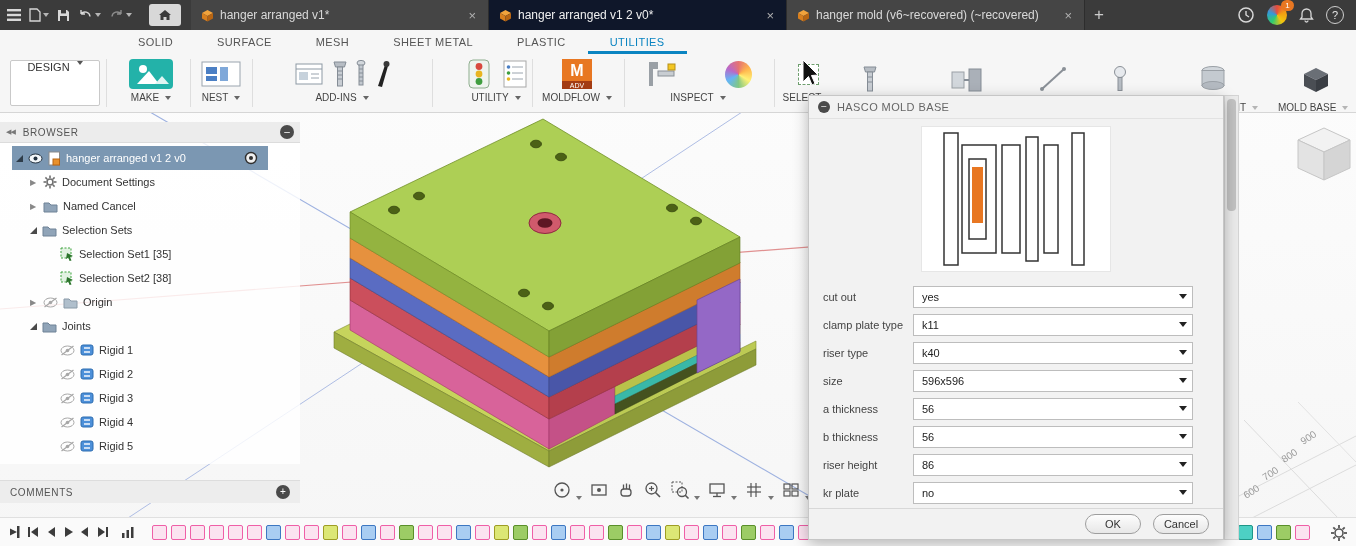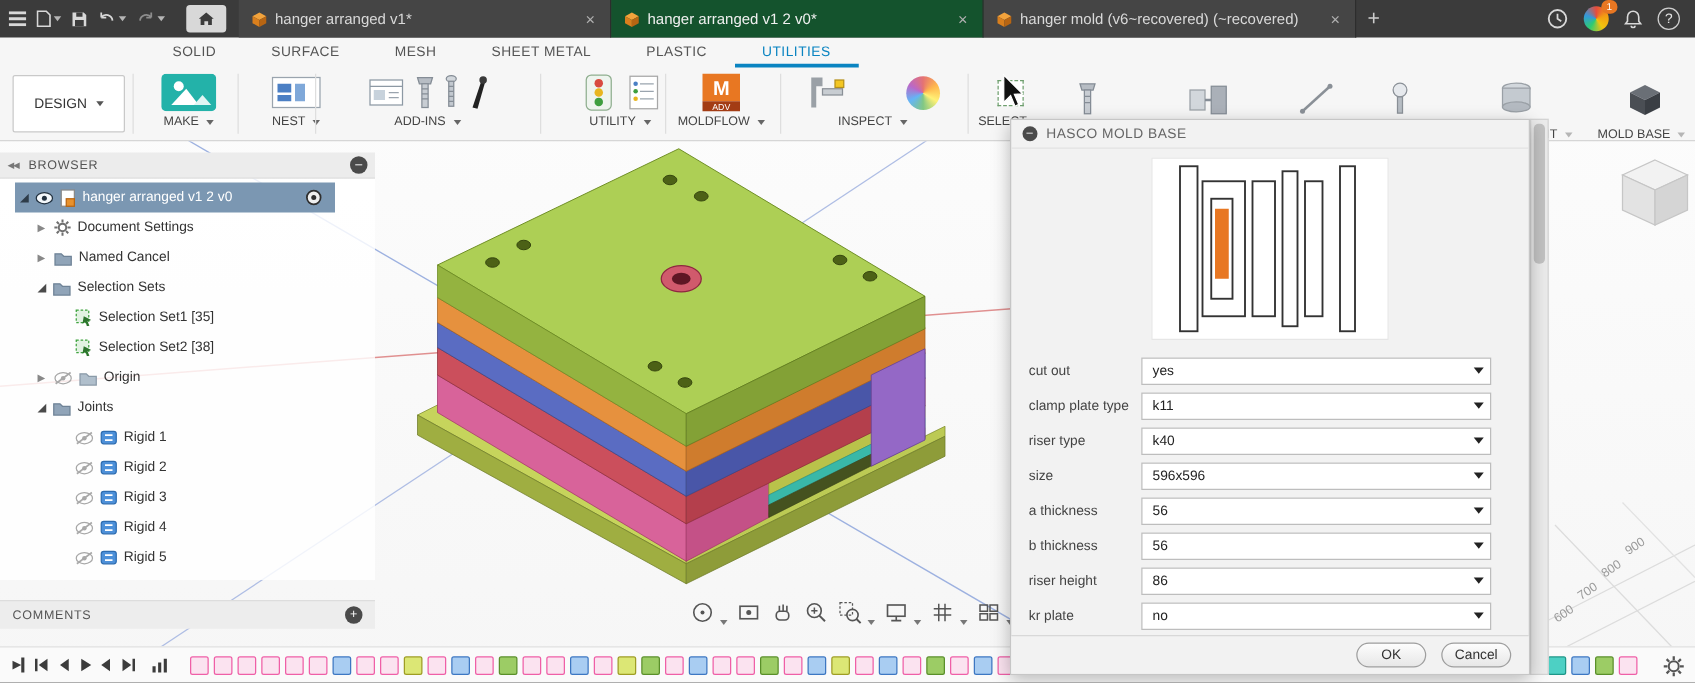--- a/index.html
+++ b/index.html
@@ -6,35 +6,35 @@
   .app{position:relative;width:1356px;height:546px;overflow:hidden;background:linear-gradient(#fdfdfd,#f6f6f6);font-family:"Liberation Sans",sans-serif;}
   svg{display:block}
   
   .titlebar{position:absolute;top:0;left:0;right:0;height:30px;background:#3b3b3b;display:flex;align-items:center;color:#ddd;z-index:50}
   .tb-group{display:flex;align-items:center;padding:0 3px}
   .tb-btn{height:24px;display:flex;align-items:center;justify-content:center;padding:0 4px;cursor:pointer}
   .tb-caret{width:0;height:0;border-left:3px solid transparent;border-right:3px solid transparent;border-top:4px solid #b5b5b5;margin-left:2px}
   .tb-home{width:32px;height:22px;background:#d8d8d8;border-radius:3px;display:flex;align-items:center;justify-content:center;margin:0 10px}
   .doc-tabs{display:flex;height:30px}
   .doc-tab{width:298px;display:flex;align-items:center;gap:6px;padding:0 10px;background:#454545;border-right:1px solid #2d2d2d;font-size:12px;color:#d9d9d9;box-sizing:border-box;cursor:pointer}
-  .doc-tab.active{background:#14532d;color:#f0f0f0}
+  .doc-tab.active{background:#0f172a;color:#f0f0f0}
   .doc-tab .tab-label{white-space:nowrap;overflow:hidden;text-overflow:ellipsis;flex:1}
   .tab-close{color:#b0b0b0;font-size:13px;padding:0 2px}
   .tab-plus{width:28px;height:30px;display:flex;align-items:center;justify-content:center;color:#ccc;font-size:17px;cursor:pointer}
   .tb-right{margin-left:auto;display:flex;align-items:center;gap:12px;padding-right:12px}
   .avatar{width:20px;height:20px;border-radius:50%;background:conic-gradient(#e74c3c,#f39c12,#f1c40f,#2ecc71,#3498db,#e74c3c);position:relative}
   .avatar-badge{position:absolute;top:-5px;right:-7px;background:#e87722;color:#fff;font-size:8px;border-radius:7px;min-width:7px;height:11px;line-height:11px;padding:0 3px;text-align:center}
   .help-circle{width:16px;height:16px;border:1px solid #cfcfcf;border-radius:50%;color:#e5e5e5;font-size:11px;display:flex;align-items:center;justify-content:center}
   
   .ribbon{position:absolute;top:30px;left:0;right:0;height:82px;background:#f6f6f6;border-bottom:1px solid #d6d6d6;z-index:8}
   .ribbon-tabs{position:absolute;top:0;left:0;right:0;height:24px;display:flex;padding-left:116px}
   .ribbon-tab{padding:0 22px;font-size:11px;color:#555;height:24px;line-height:24px;letter-spacing:.4px;cursor:pointer;box-sizing:border-box}
   .ribbon-tab.active{color:#0a84c1;font-weight:normal;border-bottom:3px solid #0a84c1}
   .ribbon-tools{position:absolute;top:24px;left:0;right:0;bottom:0}
-  .design-btn{position:absolute;left:10px;top:6px;width:88px;height:44px;background:#fff;border:1px solid #c9c9c9;border-radius:2px;display:flex;align-items:center;justify-content:center;gap:5px;font-size:11px;color:#333;cursor:pointer}
+  .design-btn{position:absolute;left:10px;top:6px;width:88px;height:44px;background:#fff;border:1px solid #c9c9c9;border-radius:2px;display:flex;align-items:flex-start;justify-content:center;gap:5px;font-size:11px;color:#333;cursor:pointer}
   .rsep{position:absolute;top:5px;height:48px;width:1px;background:#dedede}
   .rgroup{position:absolute;top:2px;display:flex;flex-direction:column;align-items:center}
   .ricons{height:36px;display:flex;align-items:center;justify-content:center;gap:9px}
   .rlabel{margin-top:0;font-size:10px;color:#444;display:flex;align-items:center;gap:4px;cursor:pointer}
   .rlabel .tb-caret{border-top-color:#666}
   .rainbow{width:27px;height:27px;border-radius:50%;background:conic-gradient(#e57373,#ffb74d,#fff176,#81c784,#64b5f6,#ba68c8,#e57373)}
   .marquee{width:19px;height:19px;border:1.5px dashed #6f9f6f;background:#fff}
   .free-icon{position:absolute;top:10px}
   .free-label{position:absolute;font-size:10px;color:#444;display:flex;align-items:center;gap:4px;white-space:nowrap}
   
@@ -214,21 +214,21 @@
             </svg>
         </div>
         <div class="rlabel">
             <span>MAKE</span>
             <span class="tb-caret"></span>
           </div>
       </div>
 
       <div class="rsep" style="left:190px"></div>
 
-      <div class="rgroup" style="left:208px;width:58px">
+      <div class="rgroup" style="left:192px;width:58px">
         <div class="ricons">
           <svg width="40" height="30">
               <rect x="1" y="3" width="38" height="24" fill="#fff" stroke="#9aa4ae"></rect>
               <rect x="5" y="8" width="11" height="7" fill="#4b7fc4"></rect>
               <rect x="19" y="8" width="8" height="14" fill="#7fa8d9"></rect>
               <rect x="5" y="17" width="11" height="5" fill="#4b7fc4"></rect>
             </svg>
         </div>
         <div class="rlabel">
             <span>NEST</span>

